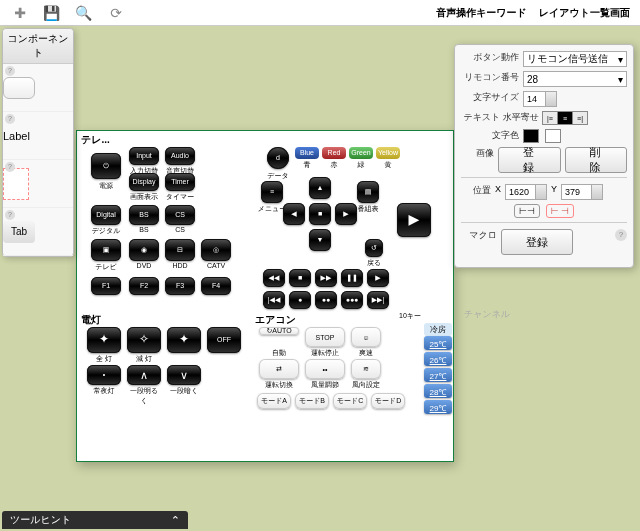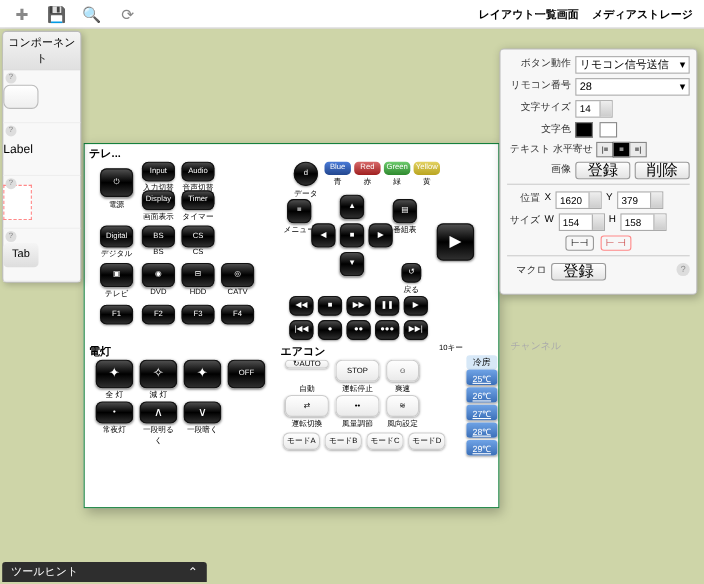--- a/index.html
+++ b/index.html
@@ -28,38 +28,38 @@
 .prop-inp{flex:1;height:16px;border:1px solid #aaa;background:#fff;font-size:9px;padding:0 3px}
 .sel{flex:1;height:16px;border:1px solid #aaa;background:#fff;font-size:9px;display:flex;align-items:center;justify-content:space-between;padding:0 3px}
 .spin{width:34px;height:16px;border:1px solid #aaa;background:#fff;font-size:9px;display:flex;align-items:center;padding-left:3px;position:relative}
 .spin::after{content:"";position:absolute;right:0;top:0;bottom:0;width:10px;background:linear-gradient(#eee,#ccc);border-left:1px solid #aaa}
 .sq{width:16px;height:14px;border:1px solid #888;display:inline-block}
 .sq.black{background:#000}
 .sq.white{background:#fff}
 .align-group{display:flex;gap:0}
 .align-btn{width:16px;height:14px;border:1px solid #888;background:#eaeaea;margin-left:-1px;display:flex;align-items:center;justify-content:center;font-size:7px}
 .align-btn.sel-on{background:#000;color:#fff}
-.small-btn{height:16px;padding:0 10px;border:1px solid #999;border-radius:3px;background:linear-gradient(#fdfdfd,#e4e4e4);font-size:14px;display:inline-flex;align-items:center;cursor:pointer}
+.small-btn{height:26px;padding:0 24px;border:1px solid #999;border-radius:3px;background:linear-gradient(#fdfdfd,#e4e4e4);font-size:11px;display:inline-flex;align-items:center;cursor:pointer}
 .grey-ghost{position:absolute;color:#aaa;font-size:9px}
 .grey-num{position:absolute;width:22px;height:22px;border-radius:5px;background:linear-gradient(#d8d8d8,#bcbcbc);color:#888;display:flex;align-items:center;justify-content:center;font-size:10px}
 hr.prop-div{border:none;border-top:1px solid #ccc;margin:4px 0 6px 0}
 .toolhint{position:absolute;left:2px;bottom:2px;width:186px;height:18px;background:#2e2e2e;border-radius:3px 3px 0 0;color:#fff;display:flex;align-items:center;padding:0 8px;font-size:10px}
 .toolhint .chev{margin-left:auto;font-size:11px}
 </style>
 </head>
 <body>
 
 <div class="topbar">
   <div class="tool-icon">✚</div>
   <div class="tool-icon">💾</div>
   <div class="tool-icon">🔍</div>
   <div class="tool-icon">⟳</div>
   <div class="top-right">
+    <span>音声操作キーワード</span>
     <span>レイアウト一覧画面</span>
-    <span>メディアストレージ</span>
   </div>
 </div>
 
 <div class="comp-panel">
   <div class="panel-title">コンポーネント</div>
   <div class="comp-row">
       <span class="comp-q">?</span>
       <div class="comp-btn"></div>
     </div>
   <div class="comp-row">
@@ -212,52 +212,45 @@
         <div class="sel">
           <span>28</span>
           <span>▾</span>
         </div>
       </div>
     <div class="prop-row">
         <span class="prop-lbl">文字サイズ</span>
         <div class="spin">14</div>
       </div>
     <div class="prop-row">
-        <span class="prop-lbl">文字色</span>
-        <span class="sq black"></span>
-        <span class="sq white" style="margin-left:2px"></span>
-      </div>
-    <div class="prop-row">
         <span class="prop-lbl" style="width:78px">テキスト 水平寄せ</span>
       <div class="align-group">
         <div class="align-btn">|≡</div>
         <div class="align-btn sel-on">≡</div>
         <div class="align-btn">≡|</div>
       </div>
     </div>
     <div class="prop-row">
+        <span class="prop-lbl">文字色</span>
+        <span class="sq black"></span>
+        <span class="sq white" style="margin-left:2px"></span>
+      </div>
+    <div class="prop-row">
         <span class="prop-lbl">画像</span>
         <span class="small-btn">登録</span>
         <span class="small-btn">削除</span>
       </div>
     <hr class="prop-div">
     <div class="prop-row">
         <span class="prop-lbl" style="width:30px">位置</span>
         <span style="font-size:9px">X</span>
         <div class="spin" style="width:42px">1620</div>
         <span style="font-size:9px">Y</span>
         <div class="spin" style="width:42px">379</div>
       </div>
-    <div class="prop-row">
-        <span class="prop-lbl" style="width:30px">サイズ</span>
-        <span style="font-size:9px">W</span>
-        <div class="spin" style="width:42px">154</div>
-        <span style="font-size:9px">H</span>
-        <div class="spin" style="width:42px">158</div>
-      </div>
     <div class="prop-row" style="justify-content:center;gap:6px">
       <span style="border:1px solid #999;border-radius:3px;padding:1px 4px;font-size:9px">⊢⊣</span>
       <span style="border:1px solid #f88;border-radius:3px;padding:1px 4px;font-size:9px;color:#c44">⊢ ⊣</span>
     </div>
     <hr class="prop-div">
     <div class="prop-row">
         <span class="prop-lbl" style="width:36px">マクロ</span>
         <span class="small-btn">登録</span>
         <span style="margin-left:auto;width:12px;height:12px;border-radius:50%;background:#ddd;color:#888;font-size:8px;text-align:center;line-height:12px">?</span>
       </div>

